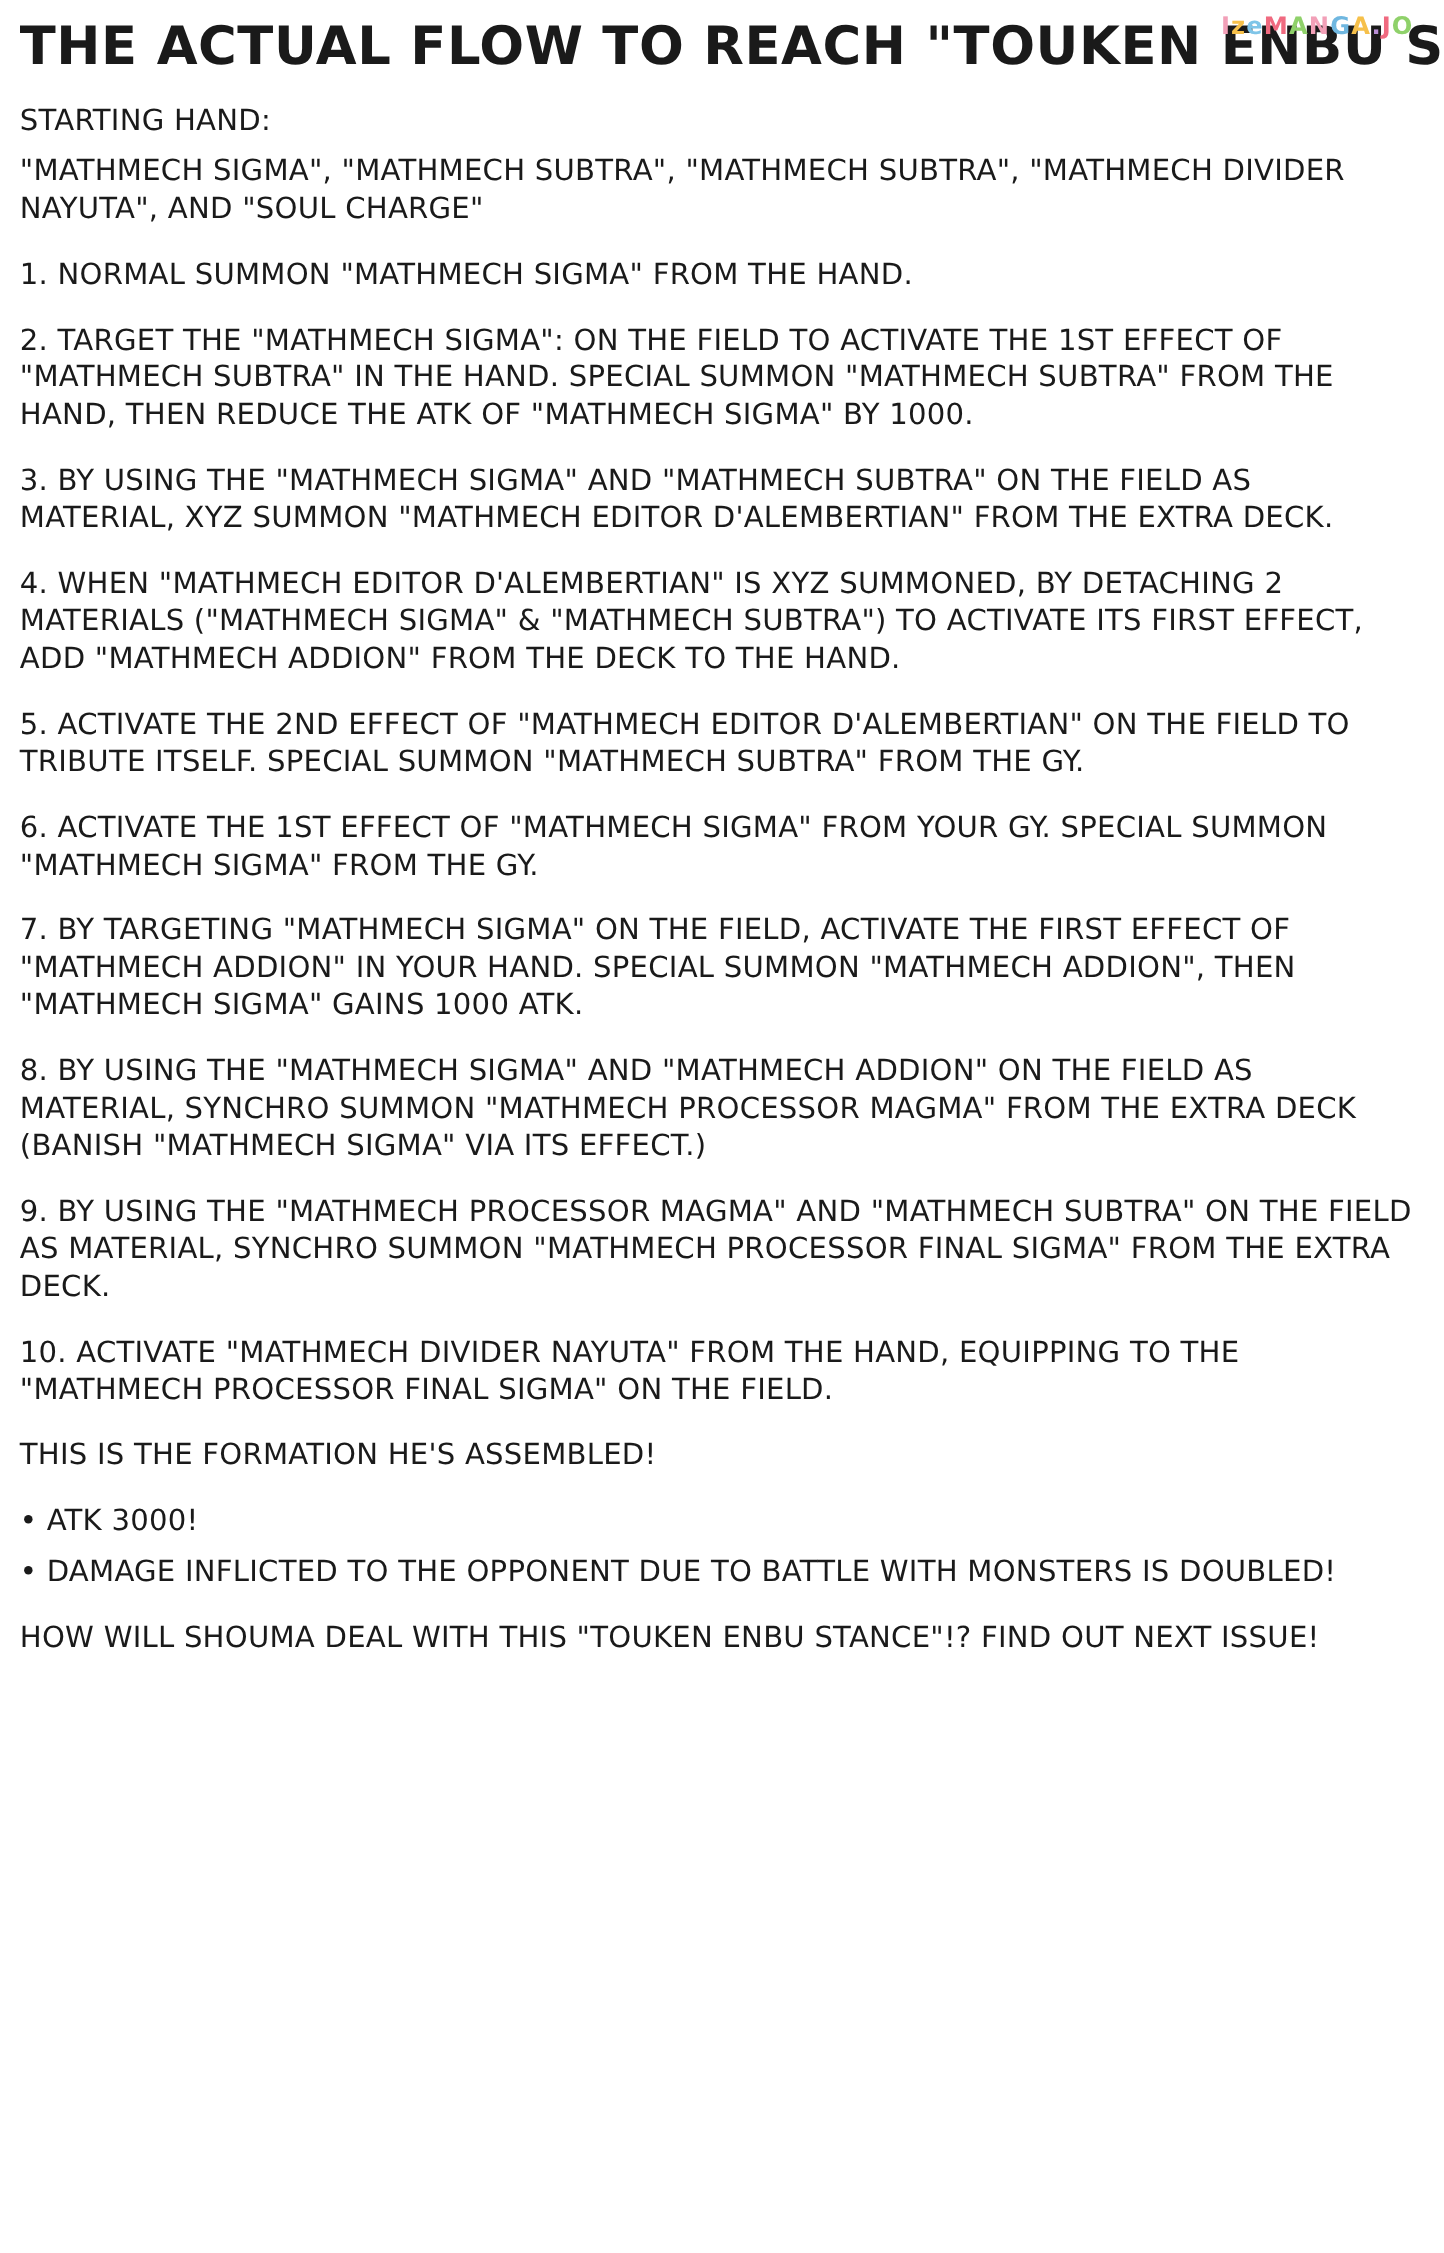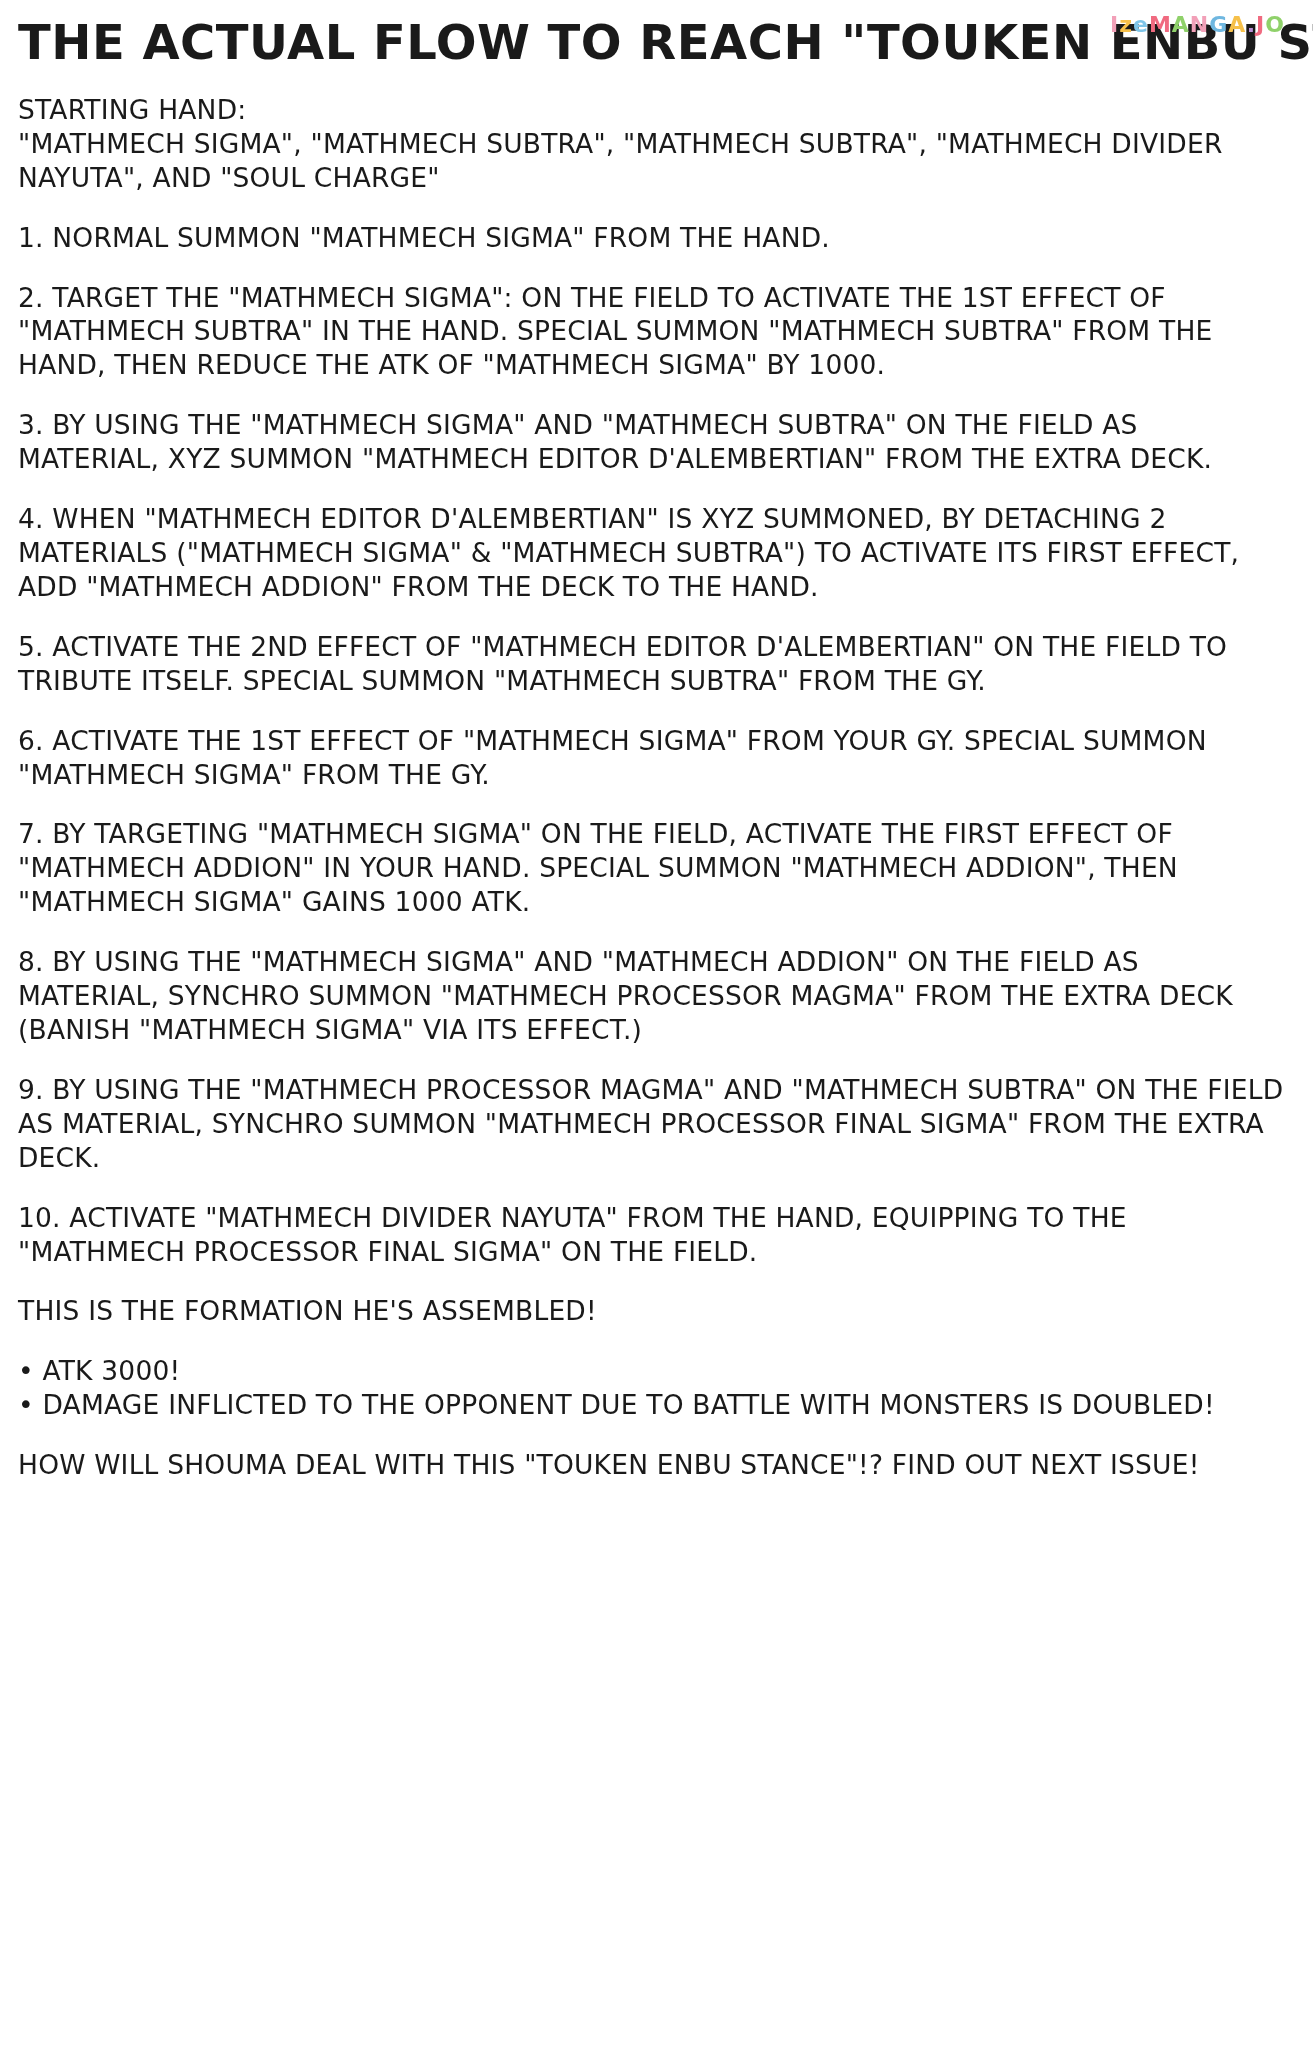--- a/index.html
+++ b/index.html
@@ -68,20 +68,21 @@
   }
   .block {
     margin: 0 0 26px 0;
   }
   .line {
     font-size: 26.5px;
     line-height: 1.28;
     letter-spacing: 0.2px;
     text-transform: uppercase;
     font-family: "DejaVu Sans", sans-serif;
+    margin-top: 12px;
   }
 </style>
 </head>
 <body>
 
 <div class="page">
 
   <div class="watermark">
     <span>I</span><span>z</span><span>e</span><span>M</span><span>A</span><span>N</span><span>G</span><span>A</span><span>.</span><span>J</span><span>O</span>
   </div>

